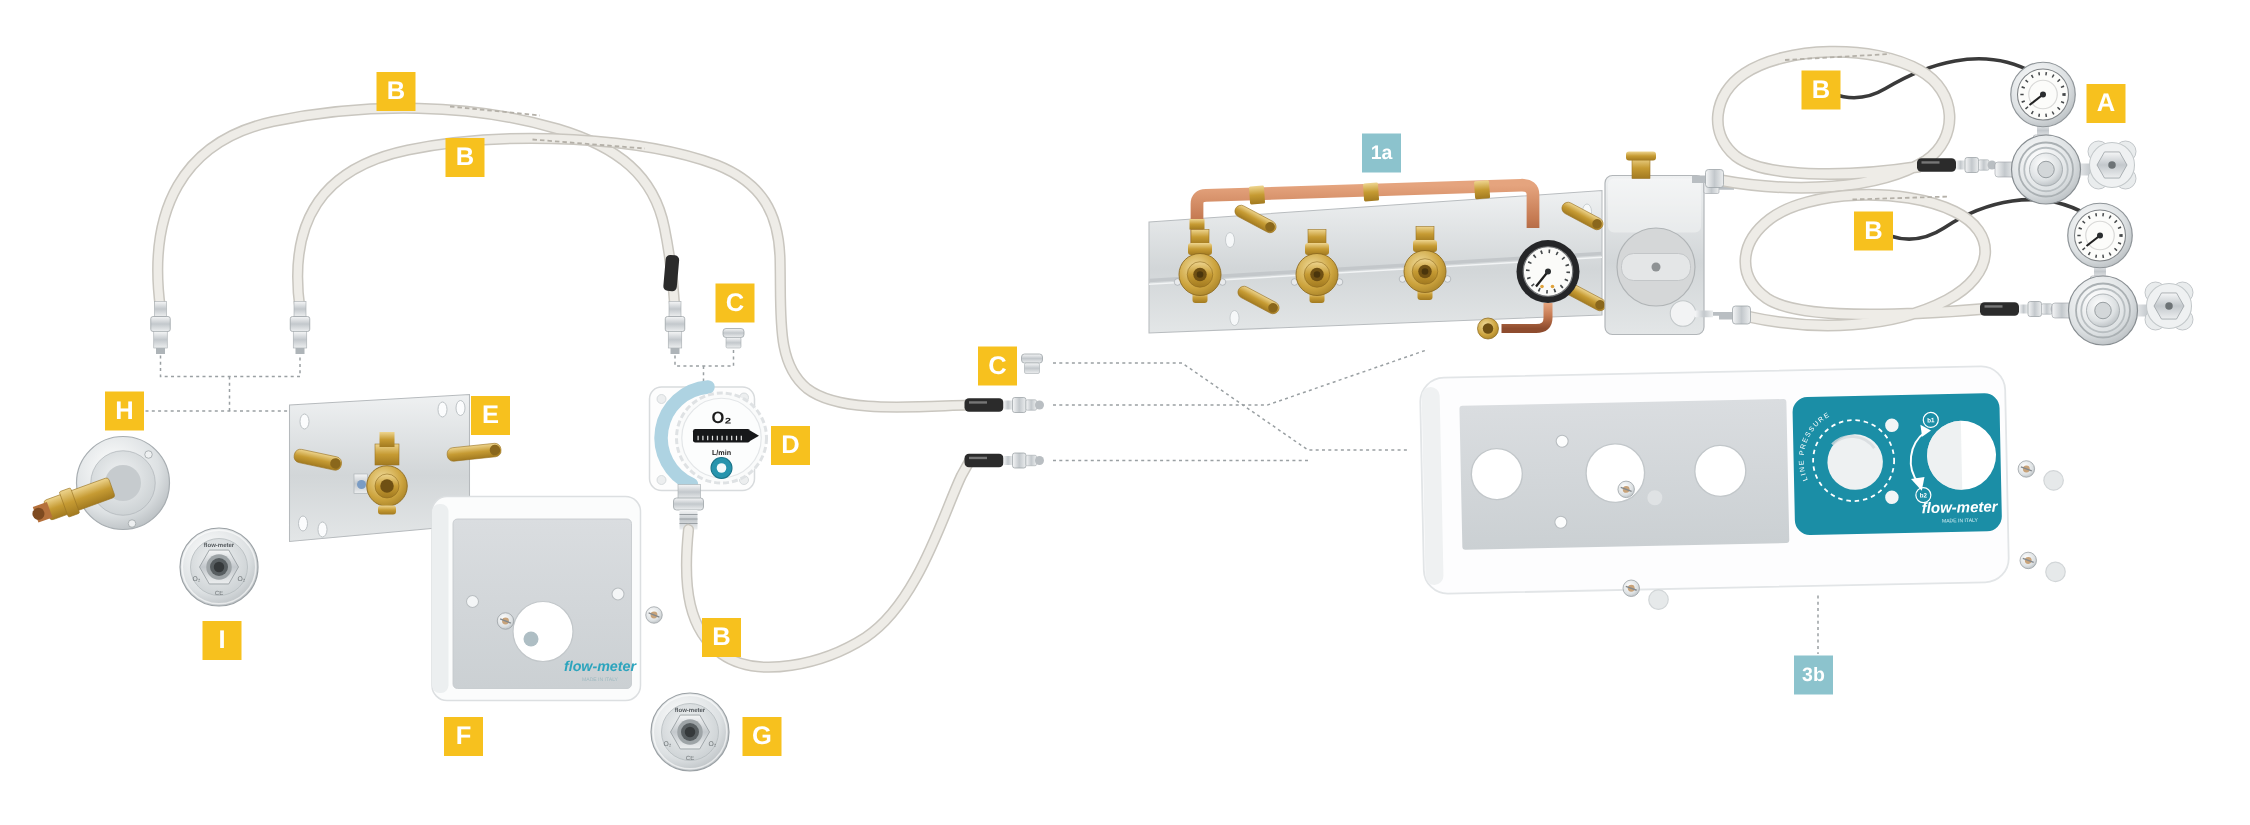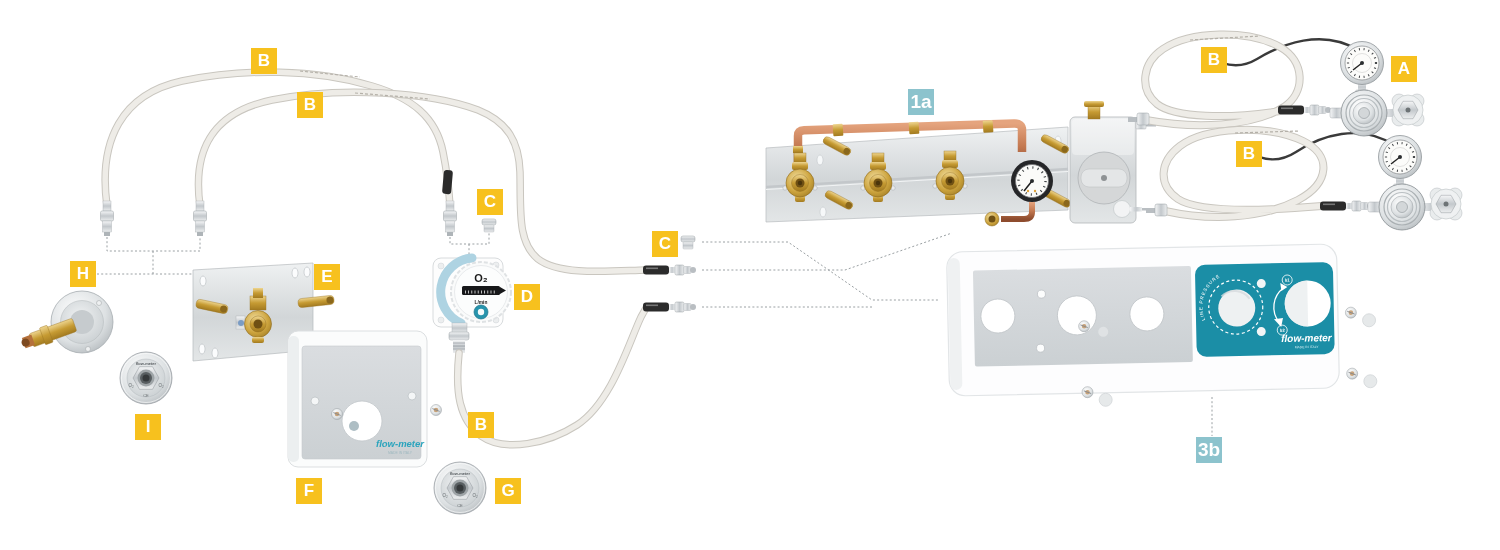--- a/index.html
+++ b/index.html
@@ -8,21 +8,21 @@
   .stage{position:relative;width:1500px;height:550px;background:#ffffff;overflow:hidden}
   .stage > svg{position:absolute;left:0;top:0}
   .chip{
     position:absolute;width:26px;height:26px;
     background:#f7c11e;color:#ffffff;
     font-family:"Liberation Sans","DejaVu Sans",sans-serif;
     font-weight:bold;font-size:17px;line-height:26px;text-align:center;
     user-select:none;
   }
   .chip.teal{background:#8cc3cd}
-  .chip.small{font-size:19px}
+  .chip.small{font-size:13px}
   svg text{font-family:"Liberation Sans","DejaVu Sans",sans-serif}
   svg text.brand{font-style:italic;font-weight:bold}
 </style>
 </head>
 <body>
 
 <div class="stage">
 
 <svg width="1500" height="550" viewBox="0 0 1500 550">
   <defs>

